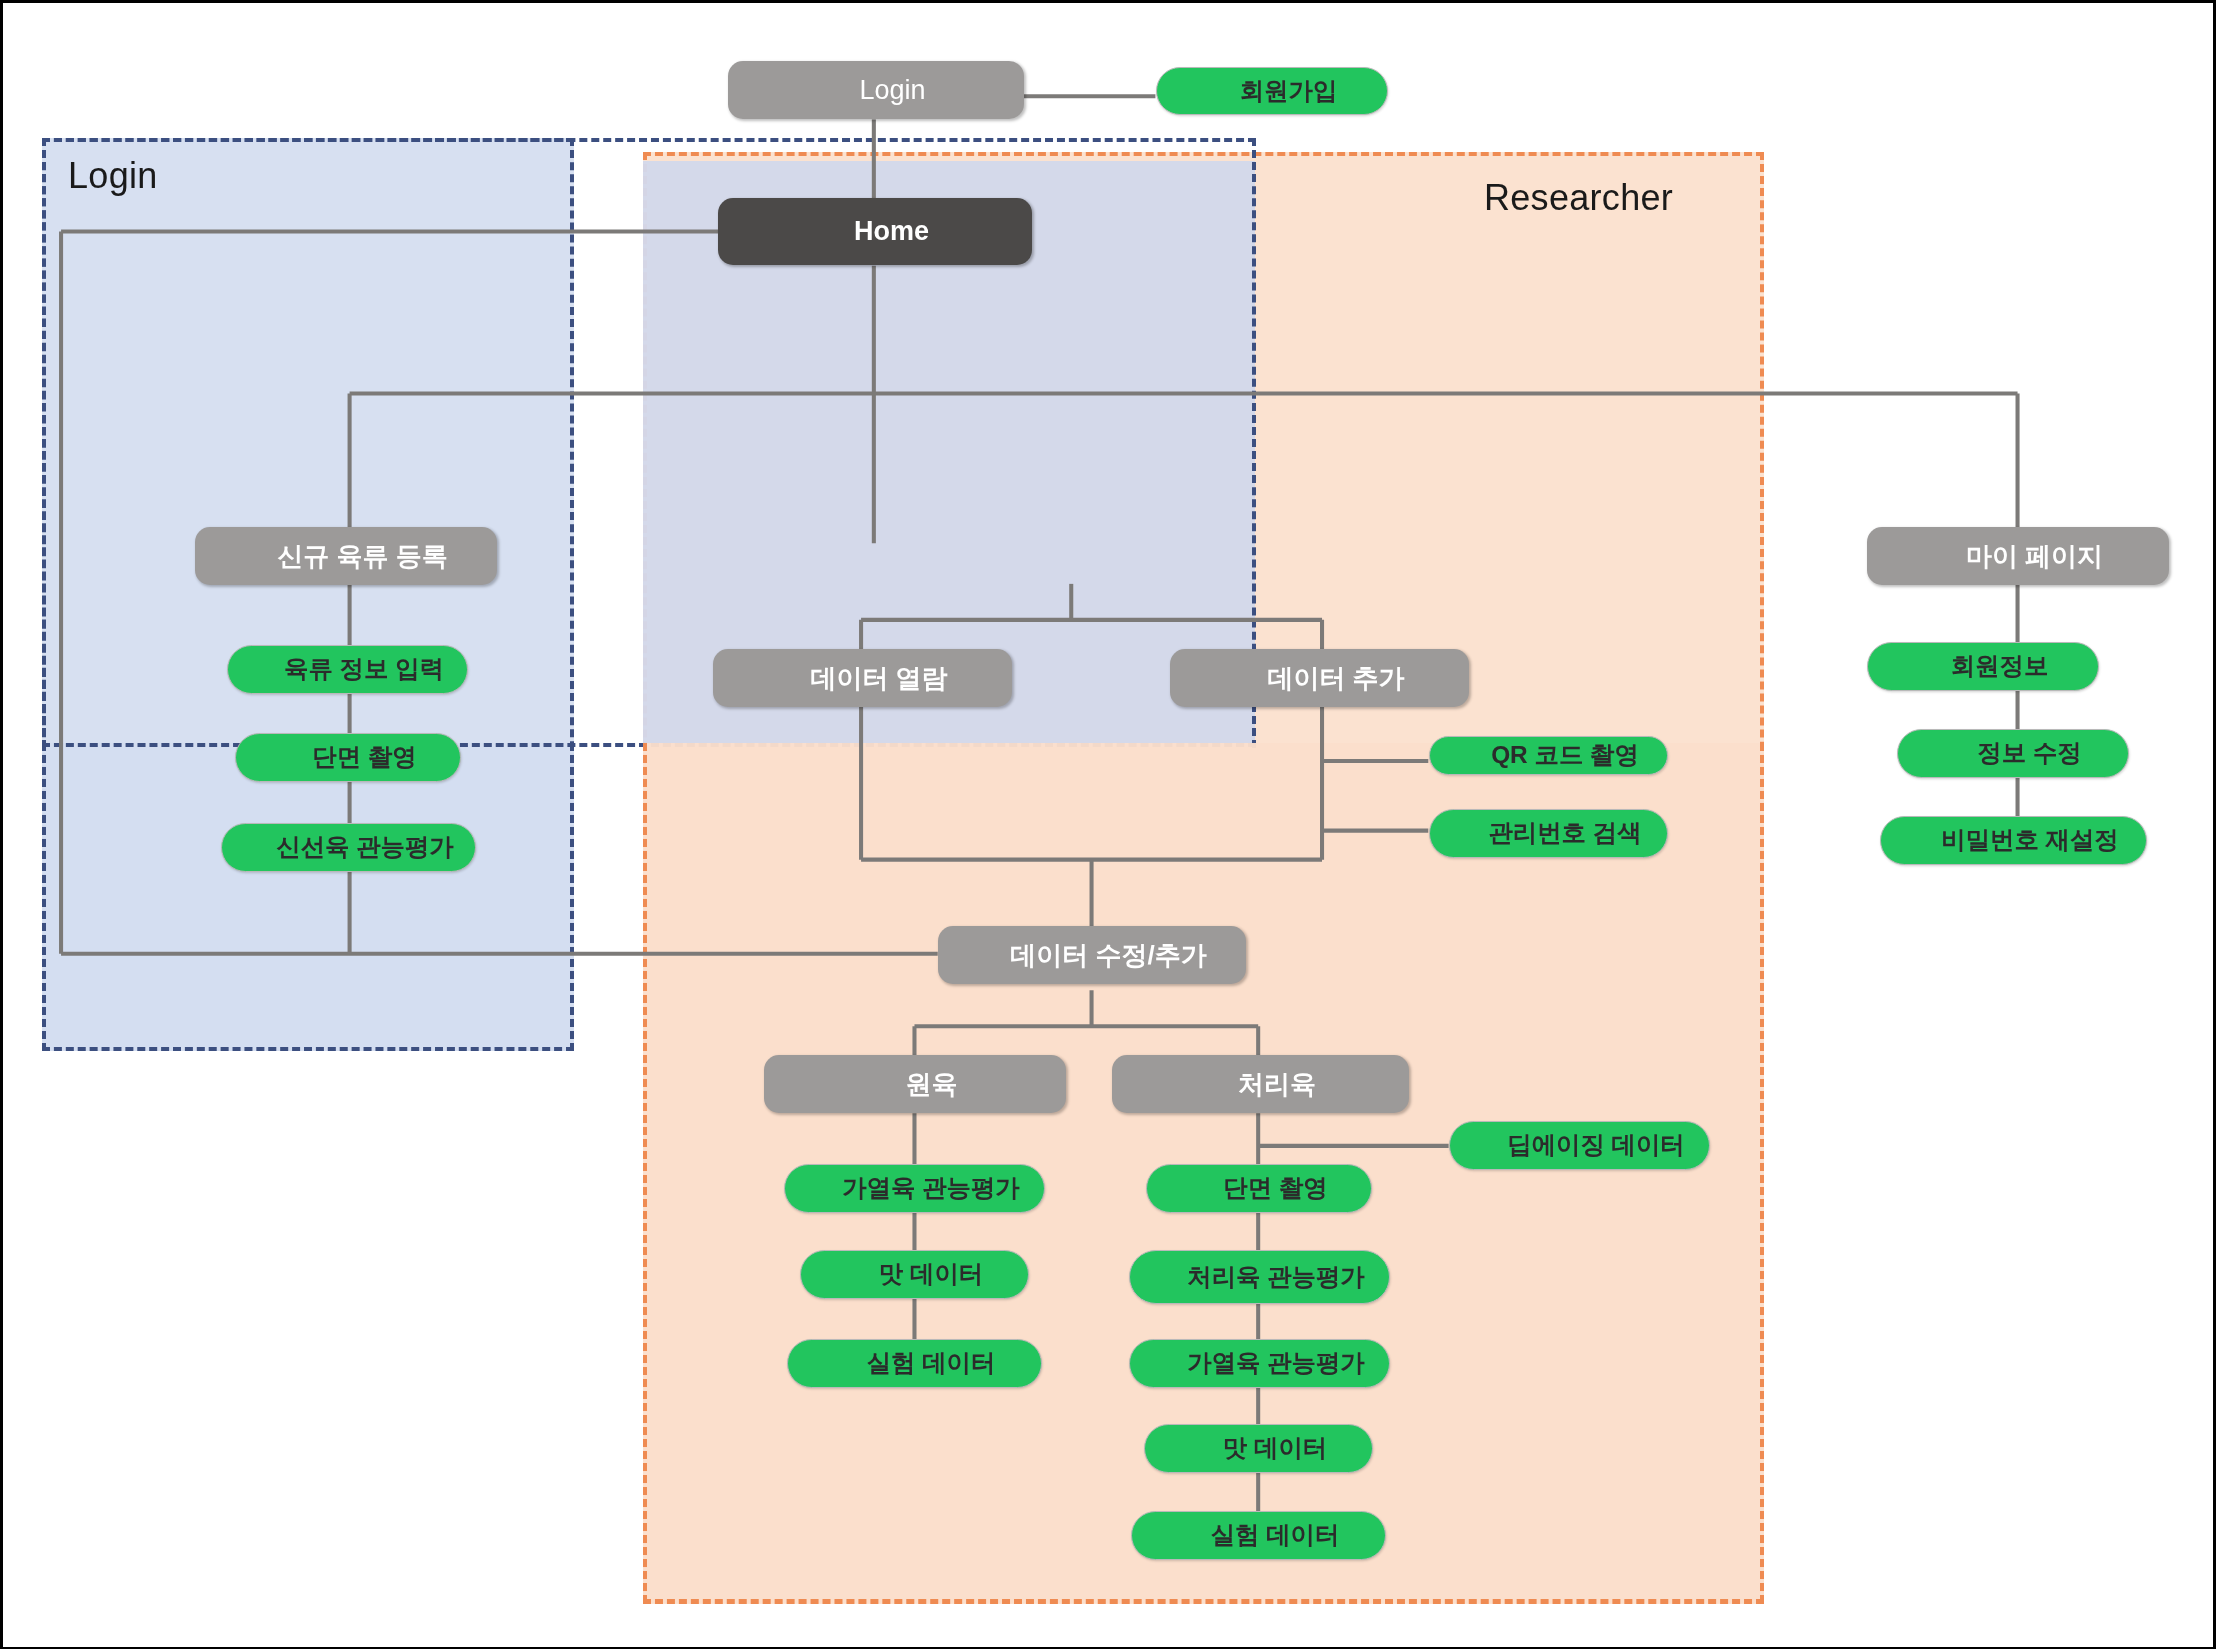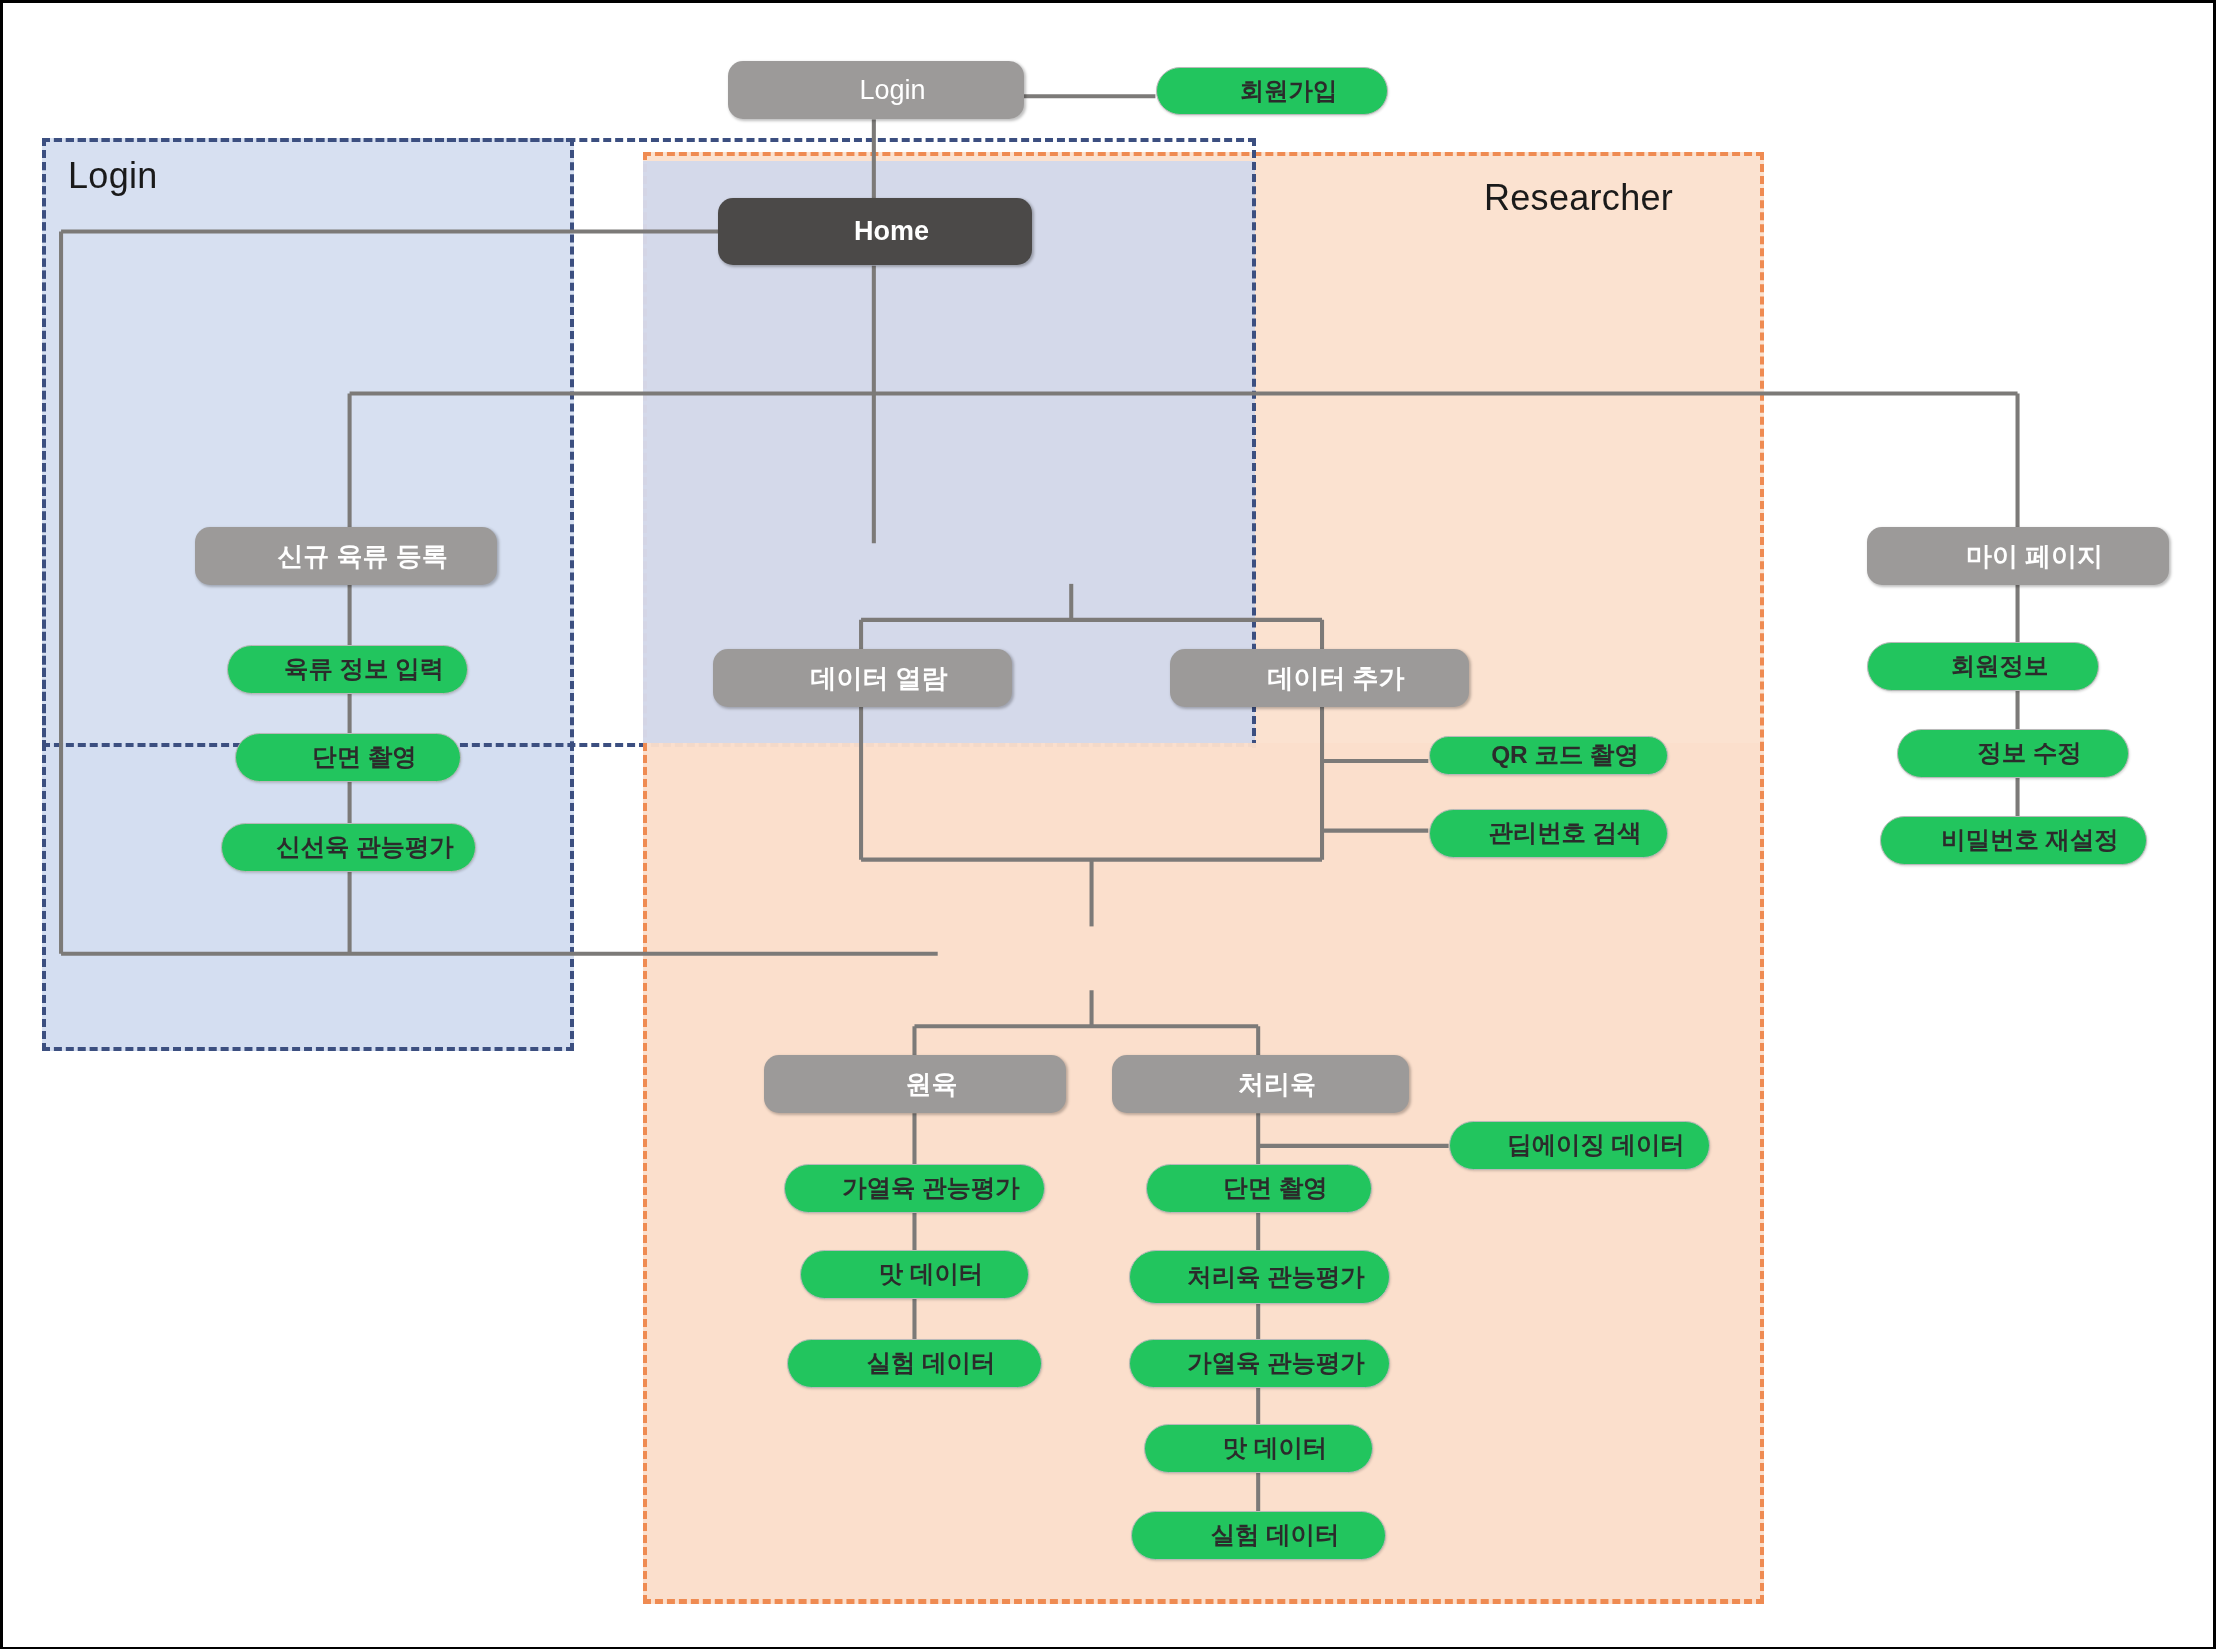--- a/index.html
+++ b/index.html
@@ -163,20 +163,21 @@
 
 
   <div class="node node-gray" style="left:710px;top:646px;width:299px;height:58px;">데이터 열람</div>
 
   <div class="node node-gray" style="left:1167px;top:646px;width:299px;height:58px;">데이터 추가</div>
 
   <div class="node node-light" style="left:1426px;top:733px;width:239px;height:39px;">QR 코드 촬영</div>
 
   <div class="node node-light" style="left:1426px;top:806px;width:239px;height:49px;">관리번호 검색</div>
 
+  <div class="node node-gray" style="left:935px;top:923px;width:308px;height:58px;">데이터 수정/추가</div>
 
   <div class="node node-gray" style="left:761px;top:1052px;width:302px;height:58px;">원육</div>
 
   <div class="node node-gray" style="left:1109px;top:1052px;width:297px;height:58px;">처리육</div>
 
   <div class="node node-light" style="left:781px;top:1161px;width:261px;height:49px;">가열육 관능평가</div>
 
   <div class="node node-light" style="left:797px;top:1247px;width:229px;height:49px;">맛 데이터</div>
 
   <div class="node node-light" style="left:784px;top:1336px;width:255px;height:49px;">실험 데이터</div>

